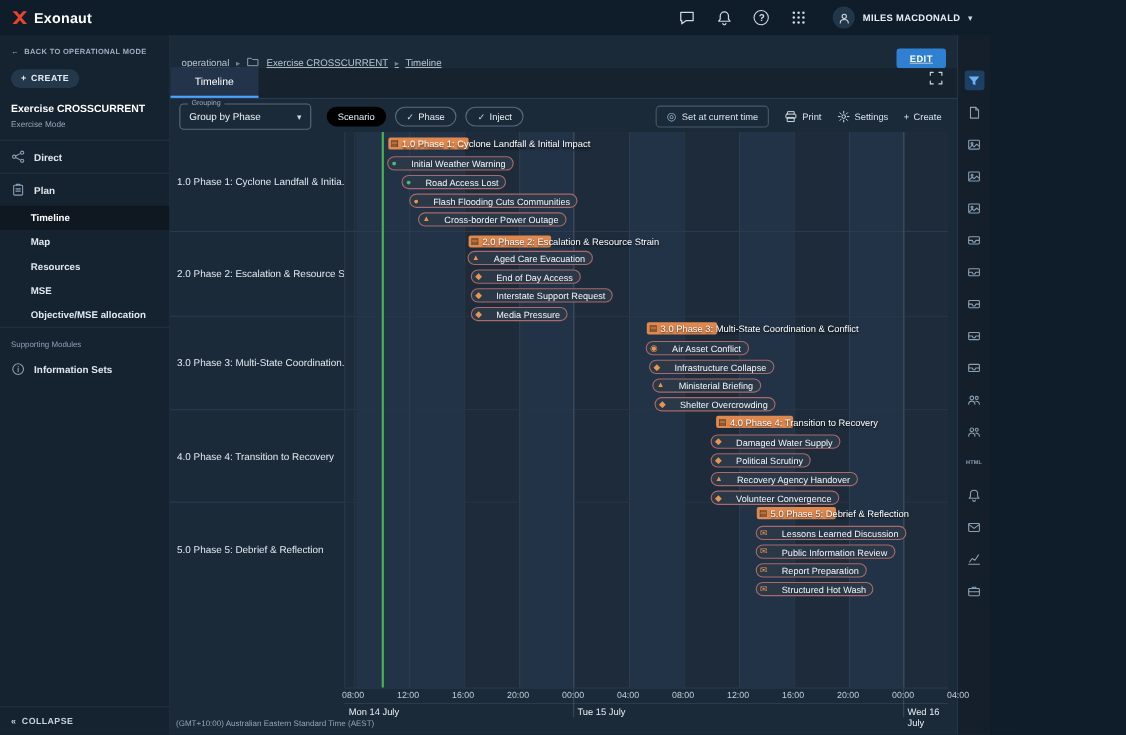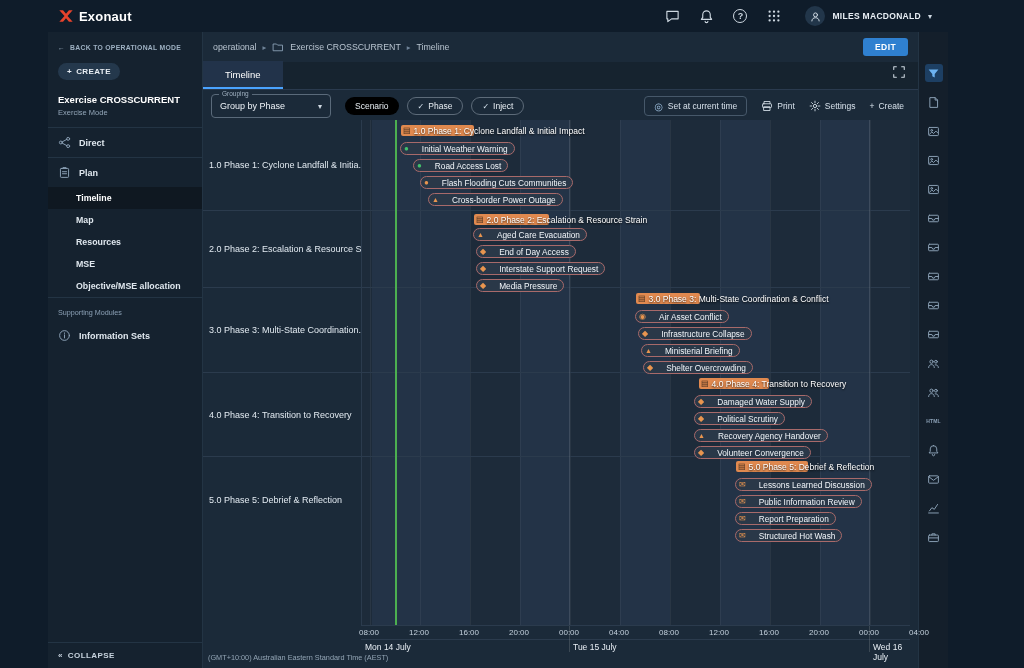--- a/index.html
+++ b/index.html
@@ -1,18 +1,18 @@
 <!DOCTYPE html>
 <html><head>
 <meta charset="utf-8">
 <style>
   * { margin:0; padding:0; box-sizing:border-box; }
   html,body { background:#0f1c2a; }
   .app { width:900px; height:668px; position:relative; overflow:hidden;
-         font-family:"Liberation Sans", sans-serif; color:#dfe7ee; background:#1b2a39;margin-left:48px; }
+         font-family:"Liberation Sans", sans-serif; color:#dfe7ee; background:#1b2a39; }
 
   
   .topbar { height:32px; background:#0f1c2a; display:flex; align-items:center; padding:0 10px; }
   .brand { display:flex; align-items:center; gap:5px; }
   .brand-name { font-size:13px; font-weight:bold; color:#fff; letter-spacing:.2px; }
   .topbar-right { margin-left:auto; display:flex; align-items:center; gap:16px; }
   .tb-icon { width:18px; height:18px; display:flex; align-items:center; justify-content:center; cursor:pointer; }
   .help-circle { width:14px; height:14px; border:1.2px solid #cfd9e2; border-radius:50%;
                  font-size:9px; color:#cfd9e2; display:flex; align-items:center; justify-content:center; font-weight:bold; }
   .user-chip { display:flex; align-items:center; gap:7px; padding:3px 6px; border-radius:14px; }
@@ -36,21 +36,21 @@
   .sb-item { display:flex; align-items:center; gap:8px; padding:8px 10px; font-size:9px; font-weight:bold;
              color:#dfe7ee; cursor:pointer; }
   .sb-sub { padding:6px 10px 6px 28px; font-size:8.8px; font-weight:bold; color:#dfe7ee; cursor:pointer; }
   .sb-sub.active { background:rgba(0,0,0,.28); color:#fff; }
   .sb-sec { padding:10px 10px 4px 10px; font-size:7.2px; color:#8ba0b5; }
   .sb-collapse { margin-top:auto; border-top:1px solid #233444; padding:8px 10px; font-size:8px; font-weight:bold;
                  color:#c7d3de; letter-spacing:.4px; cursor:pointer; display:flex; gap:5px; align-items:center; }
 
   
   .main { flex:1; display:flex; flex-direction:column; background:#1b2a39; }
-  .crumb-row { height:30px; display:flex; align-items:center; padding:0 10px; gap:6px; font-size:8.8px; color:#b8c4d0; }
+  .crumb-row { height:30px; display:flex; align-items:flex-end; padding:0 10px; gap:6px; font-size:8.8px; color:#b8c4d0;text-decoration:underline; }
   .crumb { cursor:pointer; }
   .crumb-sep { color:#6f8398; font-size:7.5px; }
   .edit-btn { margin-left:auto; background:#2f80d0; color:#fff; font-size:8.5px; font-weight:bold;
               padding:4px 12px; border-radius:3px; letter-spacing:.4px; cursor:pointer; }
   .tab-row { height:28px; background:#16232f; border-bottom:1px solid #2a3a4e; display:flex; align-items:flex-end; }
   .tab { height:28px; padding:0 22px; background:#22334a; color:#fff; font-size:9.5px; display:flex; align-items:center;
          border-bottom:2px solid #4aa3ff; cursor:pointer; }
   .fs-btn { margin-left:auto; margin-right:12px; margin-bottom:6px; cursor:pointer; }
 
   .body { flex:1; position:relative; }

